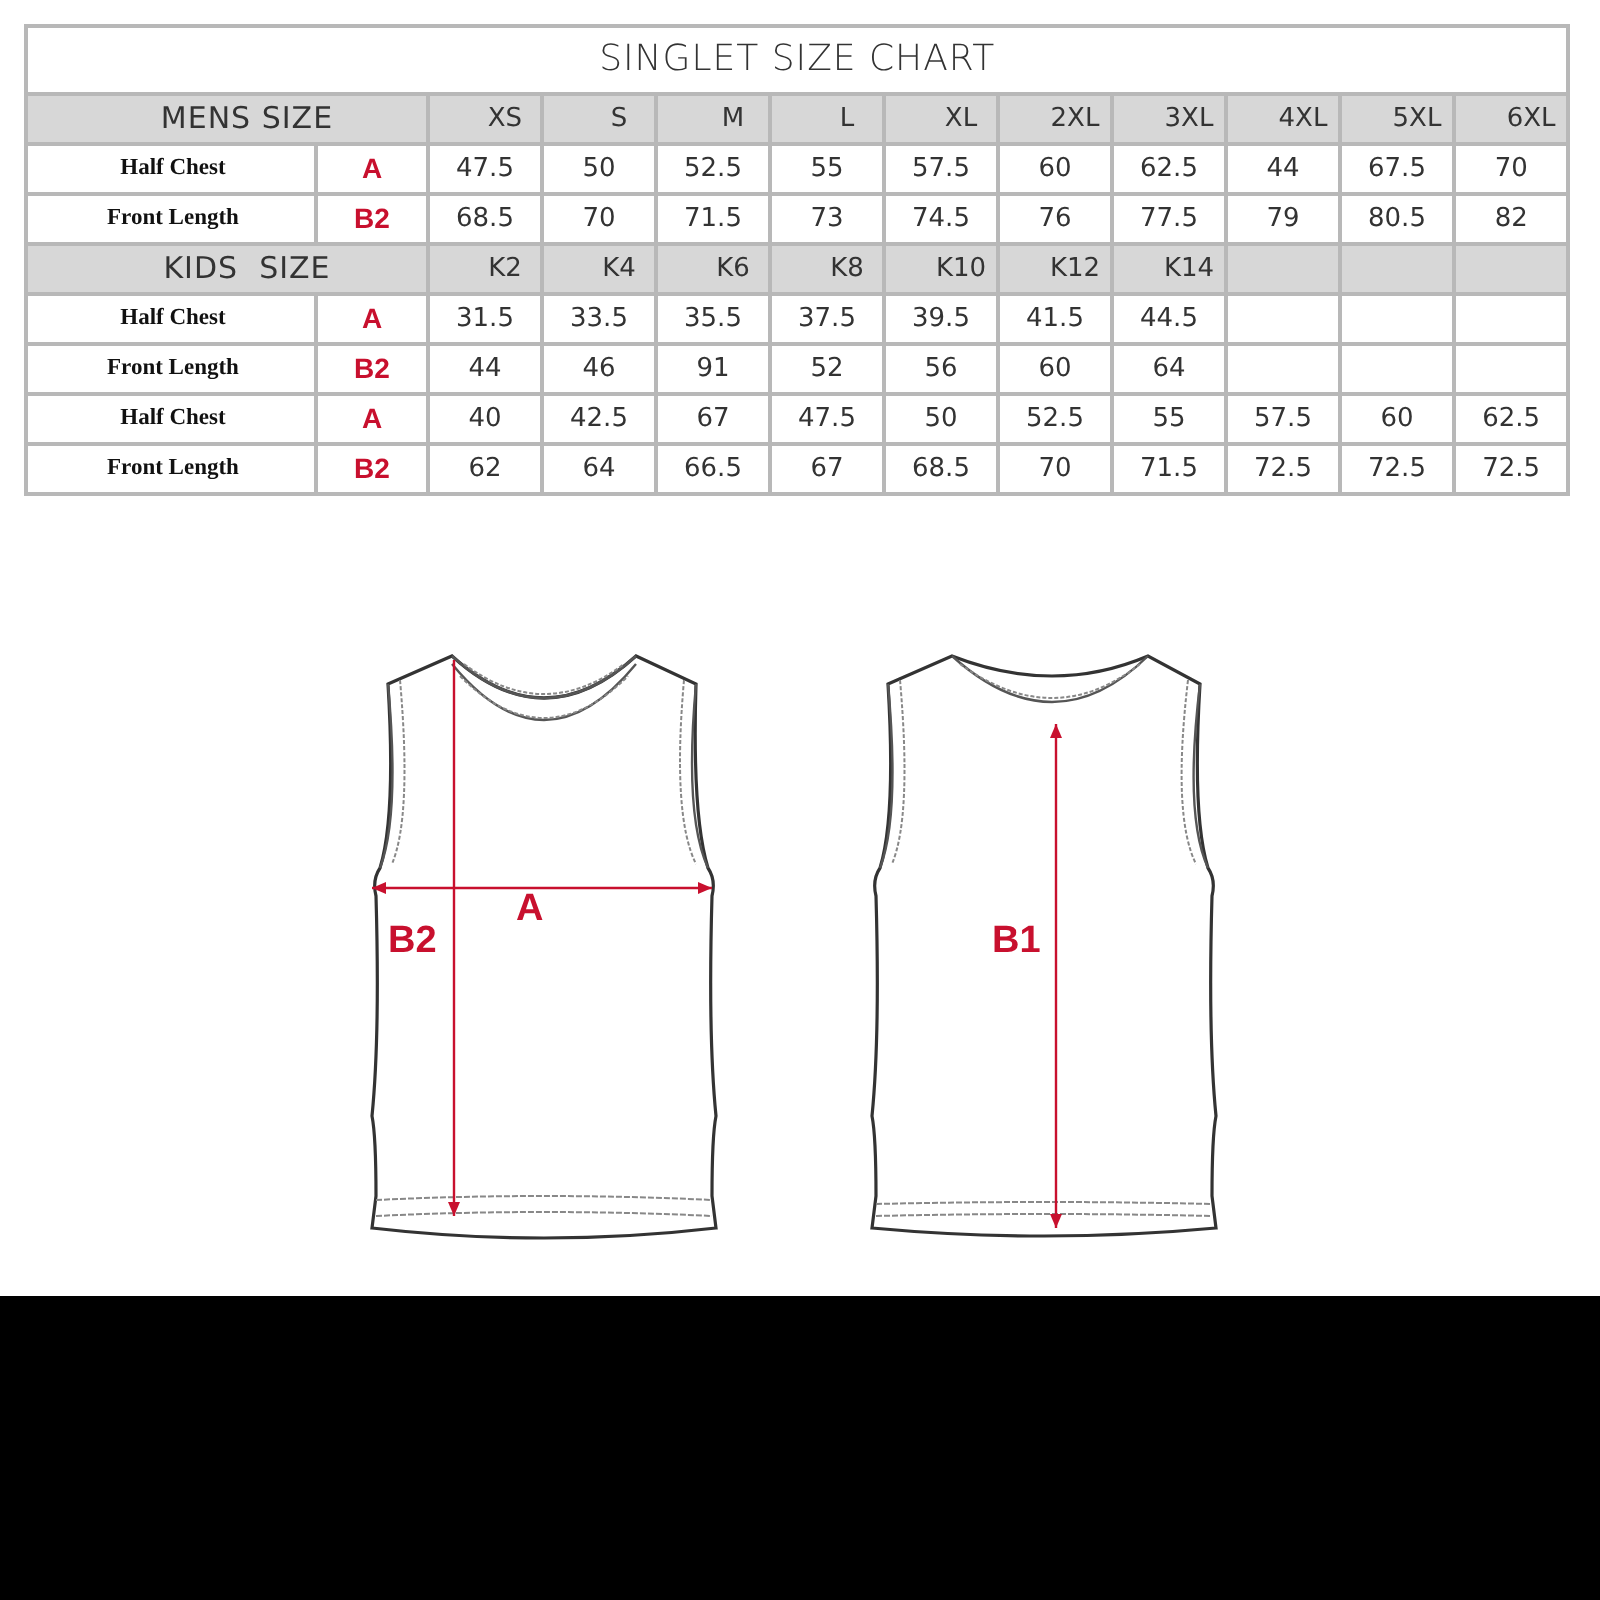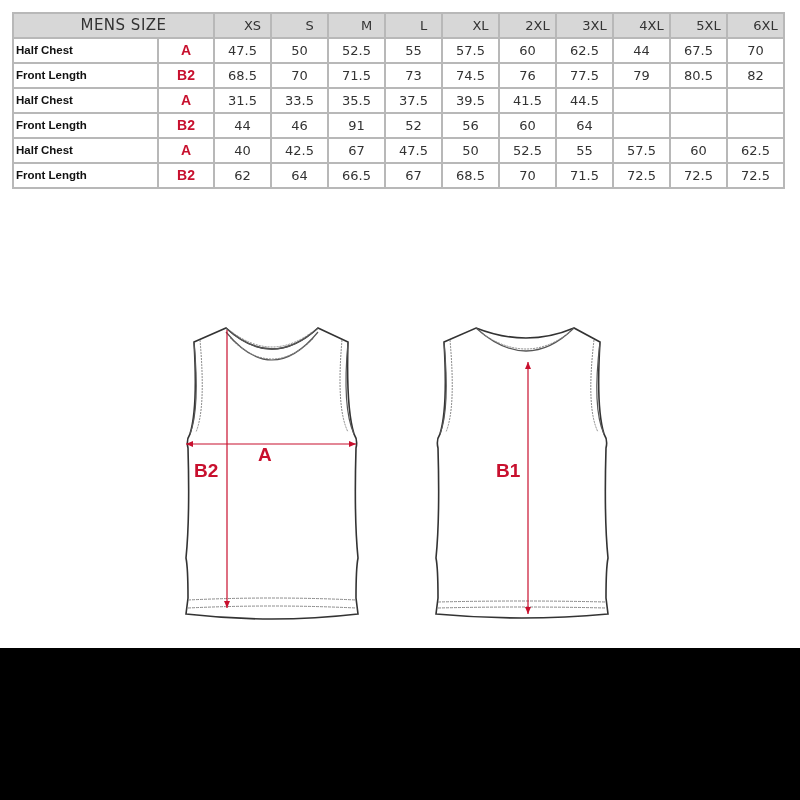--- a/index.html
+++ b/index.html
@@ -15,22 +15,22 @@
     border: 2px solid #b8b8b8; padding: 0; text-align: center; vertical-align: middle;
     font-size: 13px; color: #333; height: 23px; line-height: 23px; overflow: hidden; white-space: nowrap;
   }
   .chart-table td.title {
     height: 32px; line-height: 32px; font-size: 18px; font-weight: 300; letter-spacing: 0.5px; color: #333;
     background: #ffffff;
   }
   .chart-table tr.size-header td { background: #d7d7d7; padding-left: 20px; }
   .chart-table td.group-label { font-size: 15px; letter-spacing: 0.5px; color: #333; }
   .chart-table td.measure-label {
-    text-align: left; padding-left: 2px; font-weight: bold; font-size: 11.5px; color: #111;
-    font-family: Liberation Sans, sans-serif;
+    text-align: center; padding-left: 2px; font-weight: bold; font-size: 11.5px; color: #111;
+    font-family: Liberation Serif, serif;
   }
   .chart-table td.code { color: #c8102e; font-weight: bold; font-size: 14px; font-family: "Liberation Sans", sans-serif; }
   .chart-table td.val { font-size: 13px; color: #333; text-align: center; }
 
   .diagram { position: absolute; top: 318px; }
   .front-view { left: 172px; width: 200px; height: 310px; }
   .back-view { left: 422px; width: 200px; height: 310px; }
   .diagram svg { width: 100%; height: 100%; display: block; }
   .marker {
     position: absolute; color: #c8102e; font-weight: bold; font-size: 19px;
@@ -51,20 +51,23 @@
       <col style="width:57px">
       <col style="width:57px">
       <col style="width:57px">
     <col style="width:57px">
       <col style="width:57px">
       <col style="width:57px">
       <col style="width:57px">
       <col style="width:57px">
   </colgroup>
   <tbody>
+      <tr>
+    <td class="title" colspan="12">SINGLET SIZE CHART</td>
+  </tr>
 
   <tr class="size-header">
     <td class="group-label" colspan="2">MENS SIZE</td>
     <td>XS</td>
     <td>S</td>
     <td>M</td>
     <td>L</td>
     <td>XL</td>
     <td>2XL</td>
     <td>3XL</td>
@@ -94,20 +97,33 @@
     <td class="val">71.5</td>
     <td class="val">73</td>
     <td class="val">74.5</td>
     <td class="val">76</td>
     <td class="val">77.5</td>
     <td class="val">79</td>
     <td class="val">80.5</td>
     <td class="val">82</td>
   </tr>
 
+  <tr class="size-header">
+    <td class="group-label" colspan="2" style="white-space:pre">KIDS  SIZE</td>
+    <td>K2</td>
+    <td>K4</td>
+    <td>K6</td>
+    <td>K8</td>
+    <td>K10</td>
+    <td>K12</td>
+    <td>K14</td>
+    <td></td>
+    <td></td>
+    <td></td>
+  </tr>
   <tr>
     <td class="measure-label">Half Chest</td>
     <td class="code">A</td>
     <td class="val">31.5</td>
     <td class="val">33.5</td>
     <td class="val">35.5</td>
     <td class="val">37.5</td>
     <td class="val">39.5</td>
     <td class="val">41.5</td>
     <td class="val">44.5</td>

